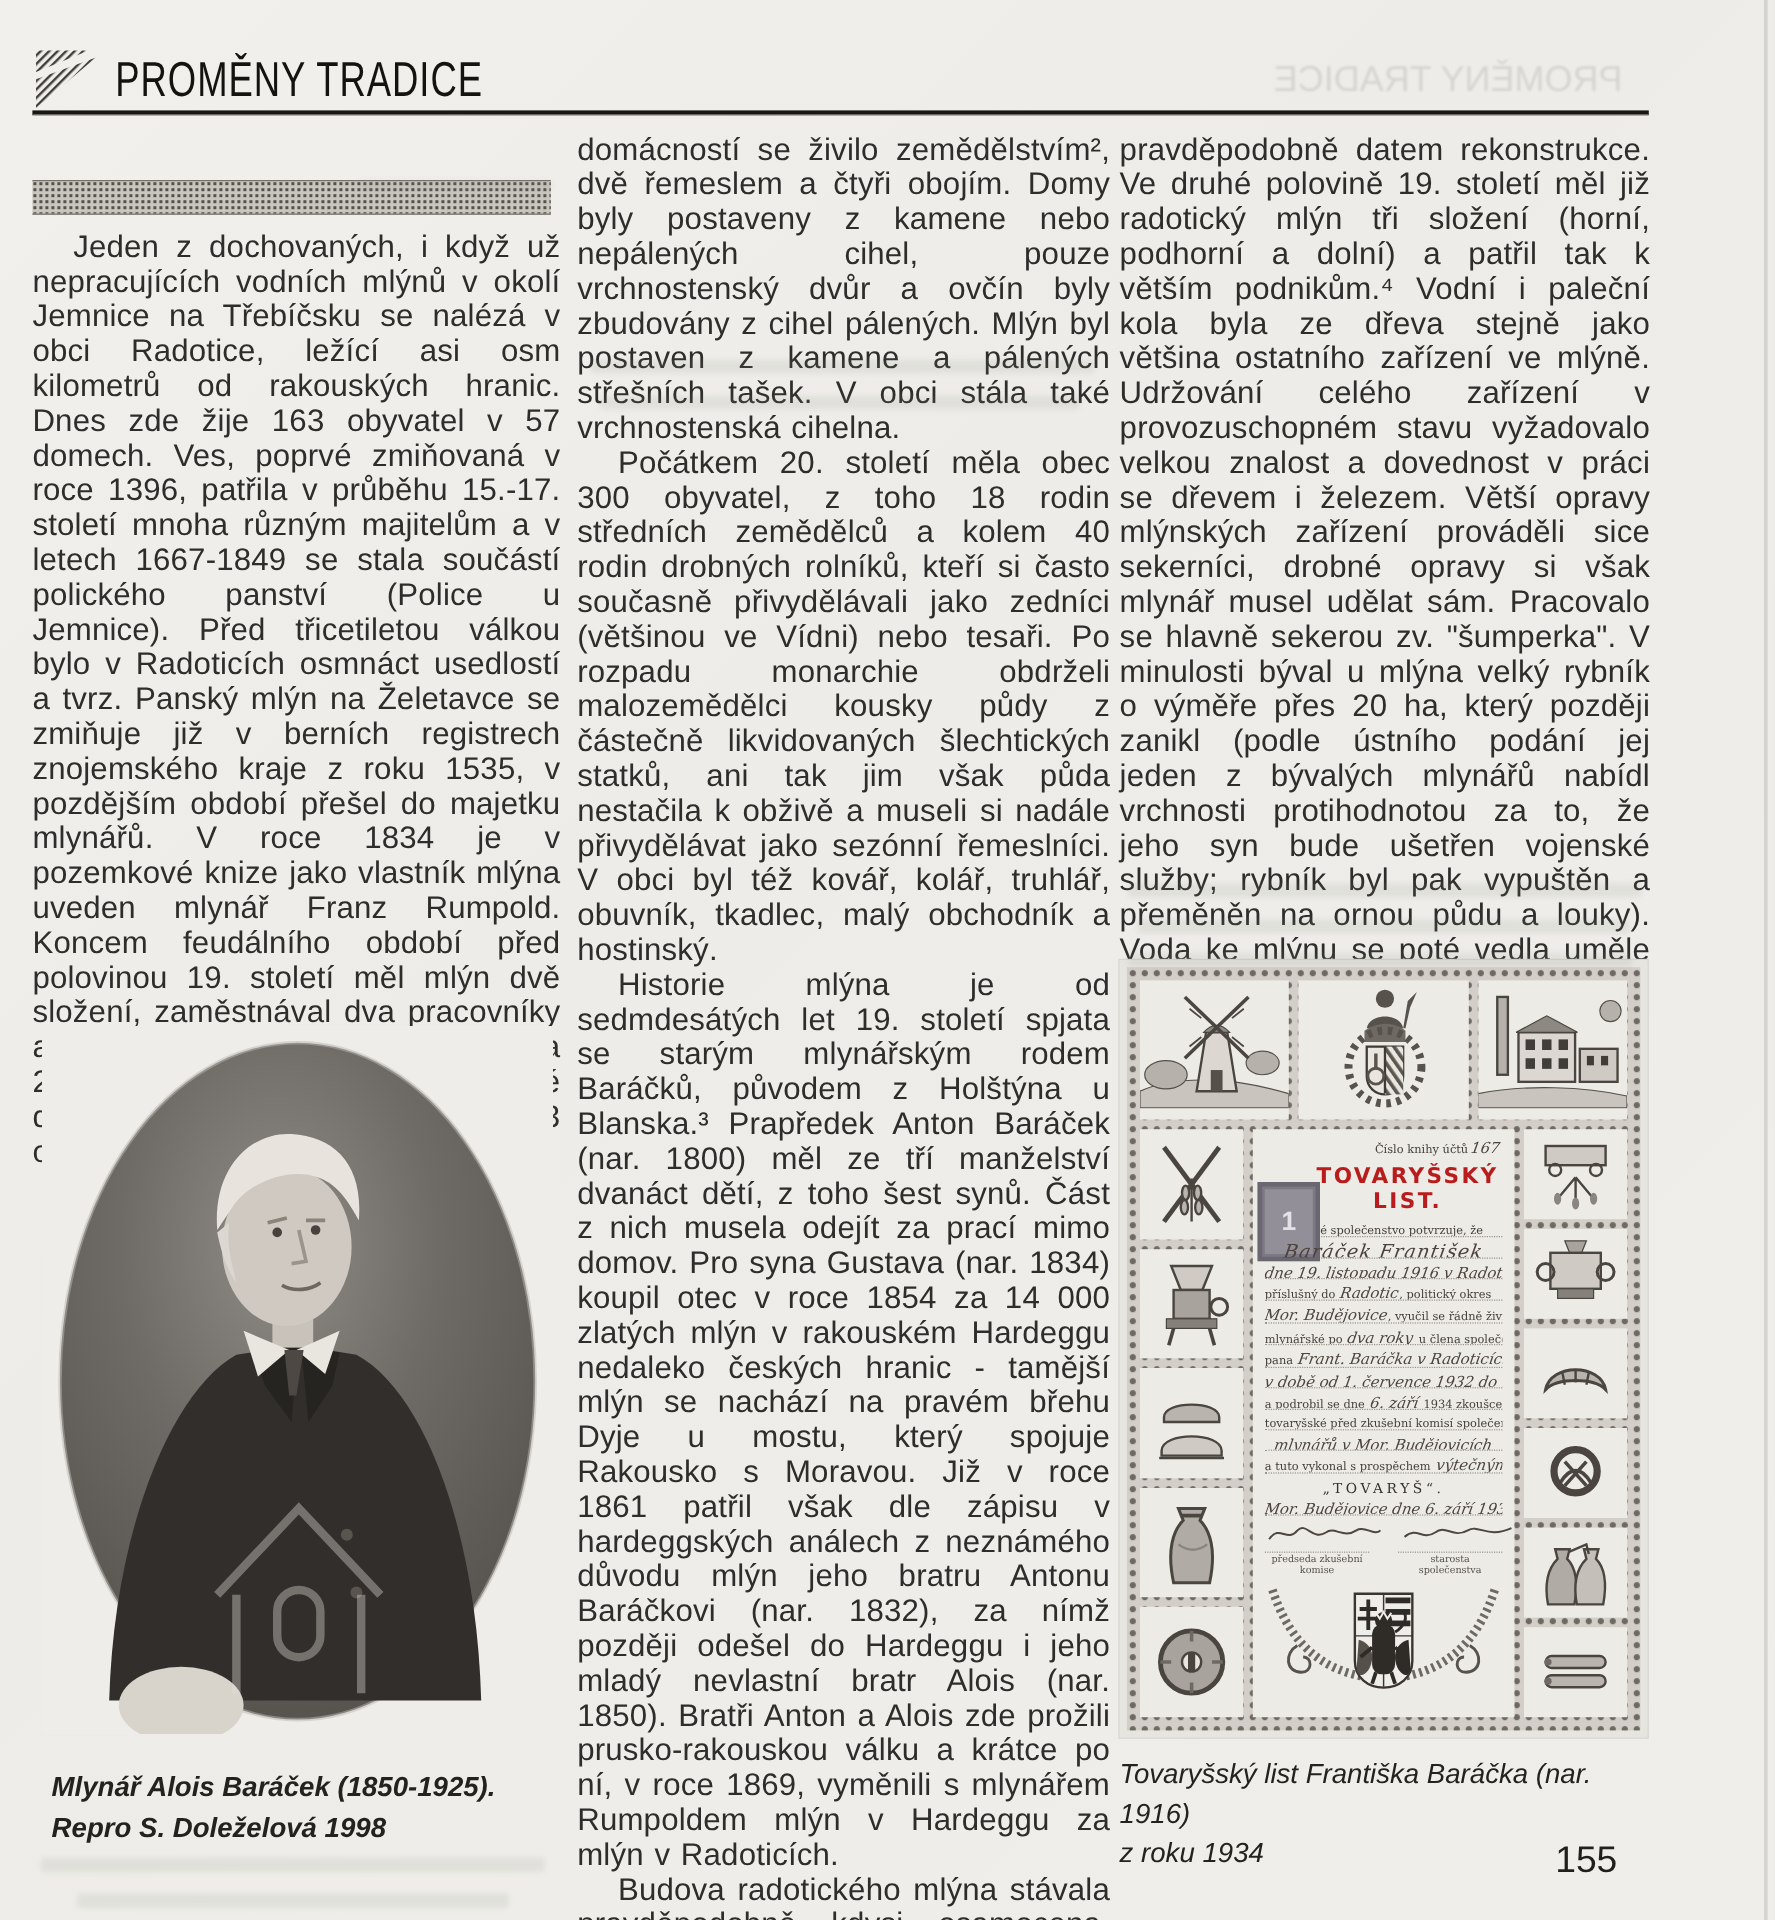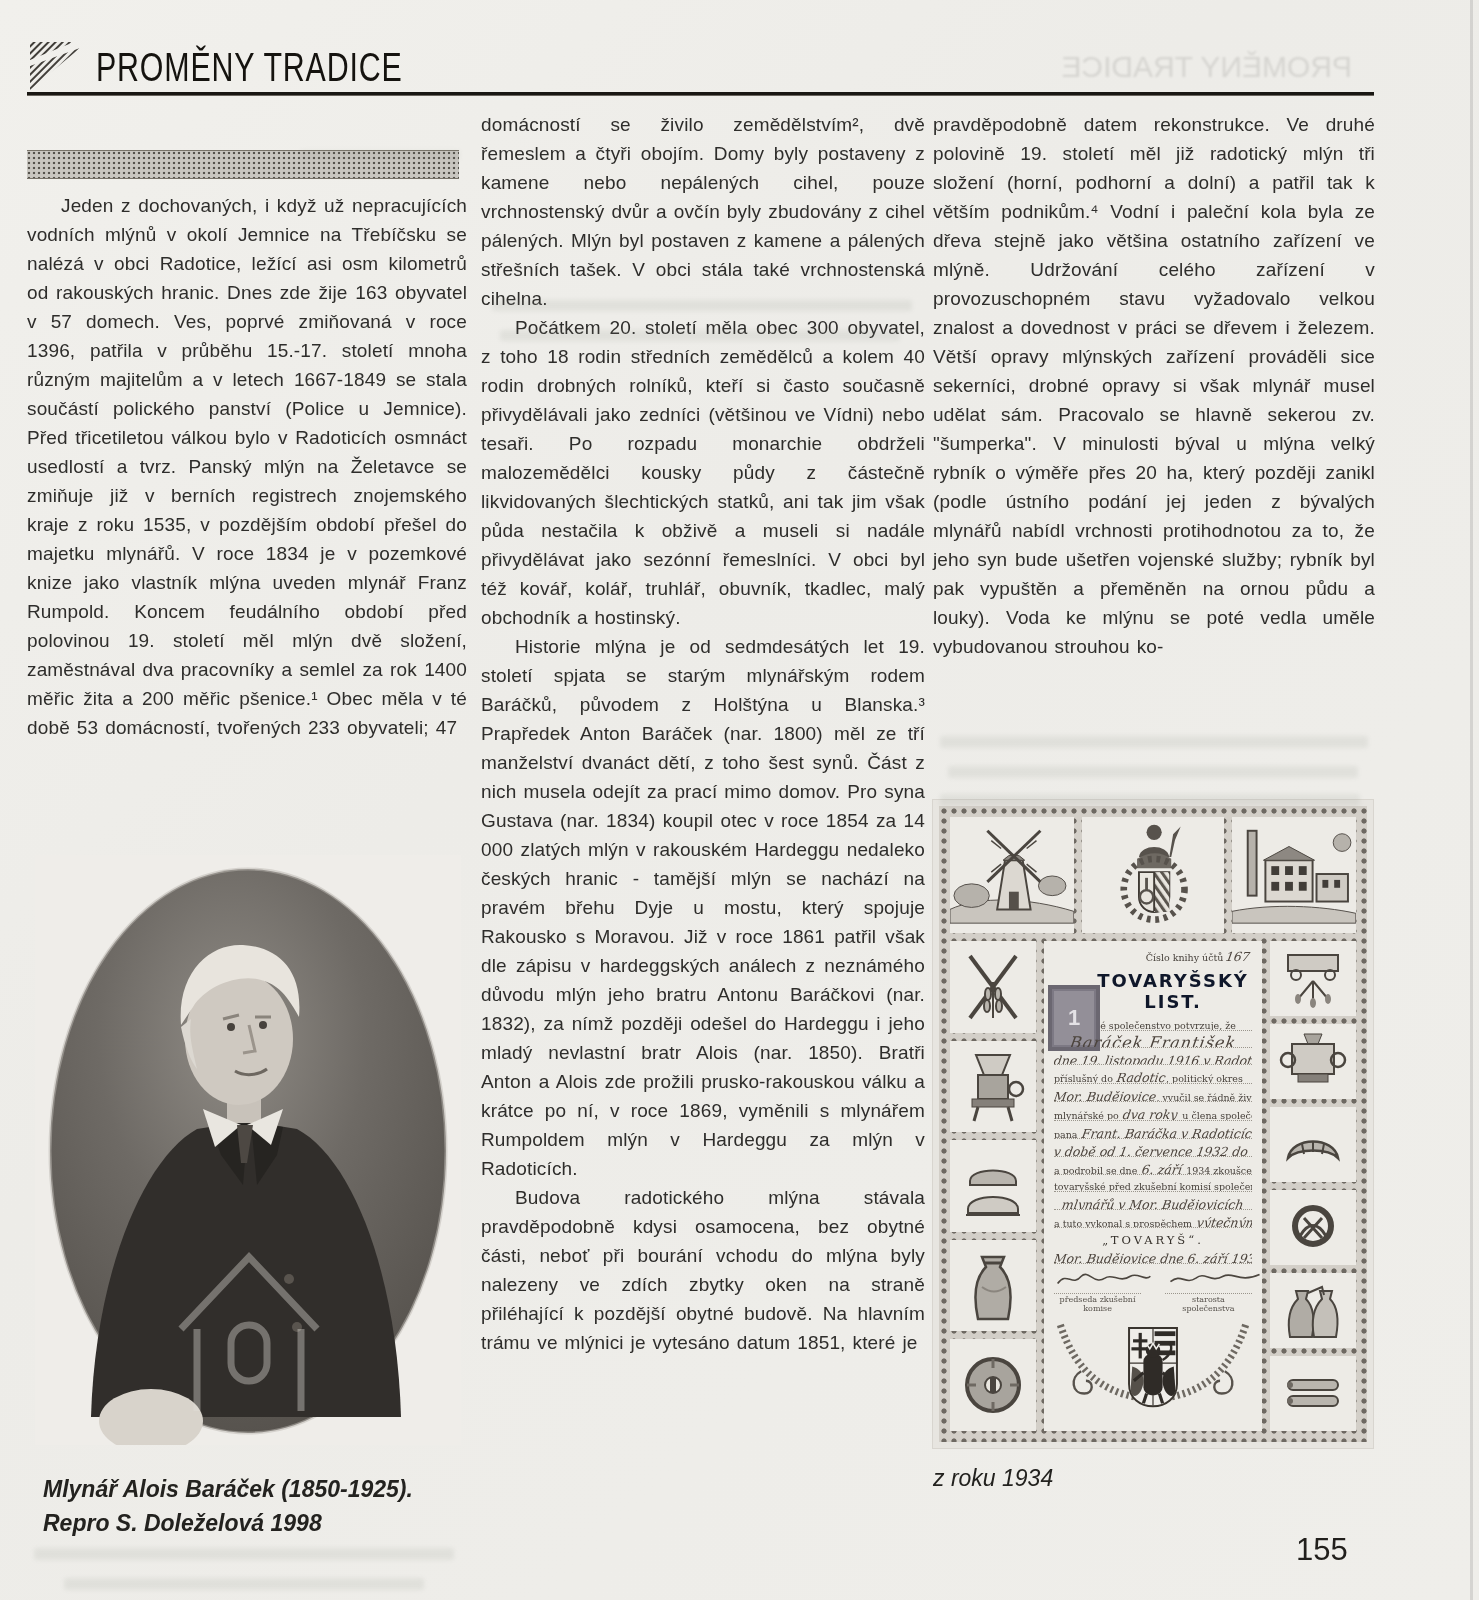--- a/index.html
+++ b/index.html
@@ -6,21 +6,21 @@
   body{width:1479px;height:1600px;background:#e9e8e4;font-family:"Liberation Sans",sans-serif;position:relative;overflow:hidden;}
   .page{position:absolute;inset:0;background:linear-gradient(135deg,#f1f0ec 0%,#edecE8 40%,#efeeea 100%);}
   
   .hdr-icon{position:absolute;left:28px;top:40px;width:52px;height:50px;}
   .hdr-title{position:absolute;left:96px;top:44px;font-size:38px;font-weight:400;letter-spacing:1px;color:#15130f;transform:scaleX(.8) scaleY(1.08);transform-origin:left top;white-space:nowrap;}
   .hdr-rule{position:absolute;left:27px;top:92px;width:1347px;height:3px;background:#191713;border-bottom:1px solid #6a655e;}
   .ghost-hdr{position:absolute;left:1066px;top:50px;width:300px;display:flex;align-items:center;gap:14px;opacity:.13;filter:blur(1px);transform:scaleX(-1);color:#3b3a36;font-size:30px;white-space:nowrap;}
   .ghost-hdr .tri{width:34px;height:32px;background:repeating-linear-gradient(45deg,#4a4844 0 2px,transparent 2px 5px);clip-path:polygon(0 0,100% 0,0 100%);} 
   
   .col{position:absolute;top:110px;}
-  .col p{margin:0;text-align:justify;font-size:19px;line-height:29px;color:#2e2d2b;word-spacing:1.5px;letter-spacing:.15px;}
+  .col p{margin:0;text-align:justify;font-size:26px;line-height:29px;color:#2e2d2b;word-spacing:1.5px;letter-spacing:.15px;}
   .col p.ind{text-indent:34px;}
   #col1{left:27px;width:440px;height:1490px;}
   #col2{left:481px;width:444px;height:1490px;}
   #col3{left:933px;width:442px;height:1490px;}
   .art-title{position:absolute;left:0;top:2px;margin:0;font-size:25px;font-weight:700;letter-spacing:.5px;color:#181714;white-space:nowrap;}
   .halftone-bar{position:absolute;left:0;top:40px;width:432px;height:27px;background-color:#c9c6c0;background-image:radial-gradient(circle at 2px 2px,#55524c 1.3px,transparent 1.6px);background-size:5px 5px;border-top:1px solid #777268;border-bottom:1px solid #777268;}
   #col1 .body-start{position:absolute;left:0;top:81px;width:440px;}
   
   .portrait{position:absolute;left:8px;top:745px;width:426px;height:590px;}
   .photo-caption{position:absolute;left:16px;top:1362px;width:440px;font-style:italic;font-weight:700;font-size:23px;line-height:34px;color:#23221f;}
@@ -34,21 +34,21 @@
   .cert-content{position:relative;width:100%;height:100%;display:flex;flex-direction:column;gap:8px;}
   .cert-top{display:flex;gap:8px;height:116px;flex:none;}
   .cert-top .panel{background:#edebe6;flex:1;display:flex;align-items:center;justify-content:center;overflow:hidden;}
   .cert-top .panel.center{flex:1.15;}
   .cert-mid{flex:1;display:flex;gap:8px;min-height:0;}
   .cert-side{width:86px;flex:none;display:flex;flex-direction:column;gap:8px;}
   .cert-side .cell{background:#edebe6;flex:1;display:flex;align-items:center;justify-content:center;overflow:hidden;}
   .cert-doc{flex:1;background:#edebe6;position:relative;padding:4px 10px 0 10px;overflow:hidden;display:flex;flex-direction:column;}
   .stamp{position:absolute;left:4px;top:44px;width:44px;height:58px;background:#938f98;border:4px solid #6b6771;display:flex;align-items:center;justify-content:center;color:#e4e2e6;font-size:22px;font-weight:700;box-shadow:inset 0 0 0 2px #7d7984;}
   .cert-bookno{text-align:right;font-size:9.5px;color:#4a453f;margin:4px 2px 2px 0;}
-  .cert-title{margin:4px 0 5px 40px;text-align:center;font-family:"DejaVu Sans",sans-serif;font-weight:700;font-size:18px;letter-spacing:2px;color:#0f172a;}
+  .cert-title{margin:4px 0 5px 40px;text-align:center;font-family:"DejaVu Sans",sans-serif;font-weight:700;font-size:18px;letter-spacing:2px;color:#b91c1c;}
   .cp{font-family:"DejaVu Serif",serif;font-size:9.5px;color:#453f39;}
   .hand{font-family:"DejaVu Serif",serif;font-style:italic;font-size:12.5px;color:#4b433c;display:inline-block;transform:skewX(-9deg);}
   .hand.big{font-size:16px;letter-spacing:1px;}
   .c-line{border-bottom:1px dotted #9a958c;margin:1px 0 3px 0;line-height:15px;white-space:nowrap;overflow:hidden;}
   .c-line.center{text-align:center;}
   .closing{font-family:"DejaVu Serif",serif;font-size:9.5px;color:#453f39;text-align:justify;line-height:12px;margin-top:3px;}
   .closing-title{text-align:center;font-family:"DejaVu Serif",serif;font-size:11.5px;letter-spacing:3px;color:#36312b;margin:2px 0;}
   .sigs{display:flex;justify-content:space-between;margin-top:2px;}
   .sig{width:44%;text-align:center;}
   .sig-label{display:block;border-top:1px dotted #9a958c;font-family:"DejaVu Serif",serif;font-size:8px;color:#55504a;padding-top:1px;}
@@ -398,20 +398,21 @@
                     <circle cx="12" cy="29" r="3" fill="#6e6962"></circle>
                 </svg>
               </div>
             </div>
           </div>
         </div>
       </div>
     </div>
 
     <div class="cert-caption">
+      <div>Tovaryšský list Františka Baráčka  (nar. 1916)</div>
       <div>z roku 1934</div>
     </div>
   </section>
 
   <div class="ghost-bar" style="left:492px;top:300px;width:420px;height:11px;"></div>
   <div class="ghost-bar" style="left:500px;top:330px;width:400px;height:11px;"></div>
   <div class="ghost-bar" style="left:940px;top:736px;width:428px;height:12px;"></div>
   <div class="ghost-bar" style="left:948px;top:766px;width:410px;height:12px;"></div>
   <div class="ghost-bar" style="left:940px;top:794px;width:420px;height:12px;"></div>
   <div class="ghost-bar" style="left:34px;top:1548px;width:420px;height:12px;"></div>

